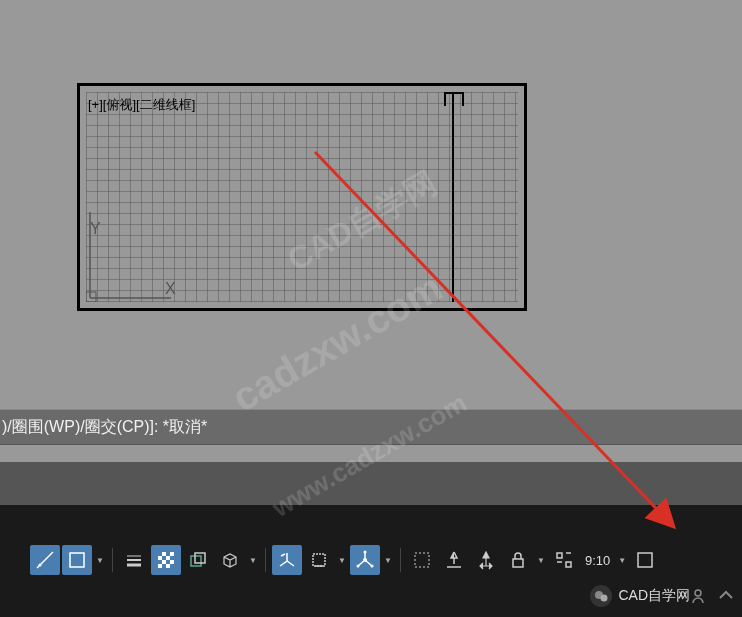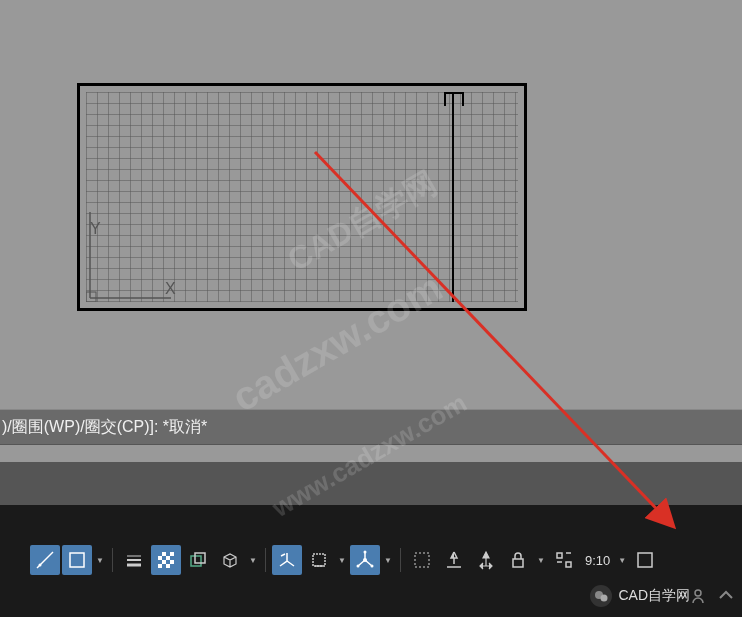--- a/index.html
+++ b/index.html
@@ -185,20 +185,21 @@
       width: 2px;
       background: #000;
     }
   </style>
 </head>
 <body>
 
 <div class="canvas-area">
   <div class="viewport-outer">
     <div class="viewport-grid"></div>
+    <div class="viewport-label">[+][俯视][二维线框]</div>
     <div class="corner-mark"></div>
     <div class="inner-drawing"></div>
     <svg class="ucs-lines" width="90" height="100">
       <line x1="4" y1="96" x2="4" y2="10" stroke="#555" stroke-width="1.5"></line>
       <line x1="4" y1="96" x2="85" y2="96" stroke="#555" stroke-width="1.5"></line>
       <rect x="0" y="90" width="10" height="10" fill="none" stroke="#555" stroke-width="1"></rect>
     </svg>
     <div class="ucs-y">Y</div>
     <div class="ucs-x">X</div>
   </div>

